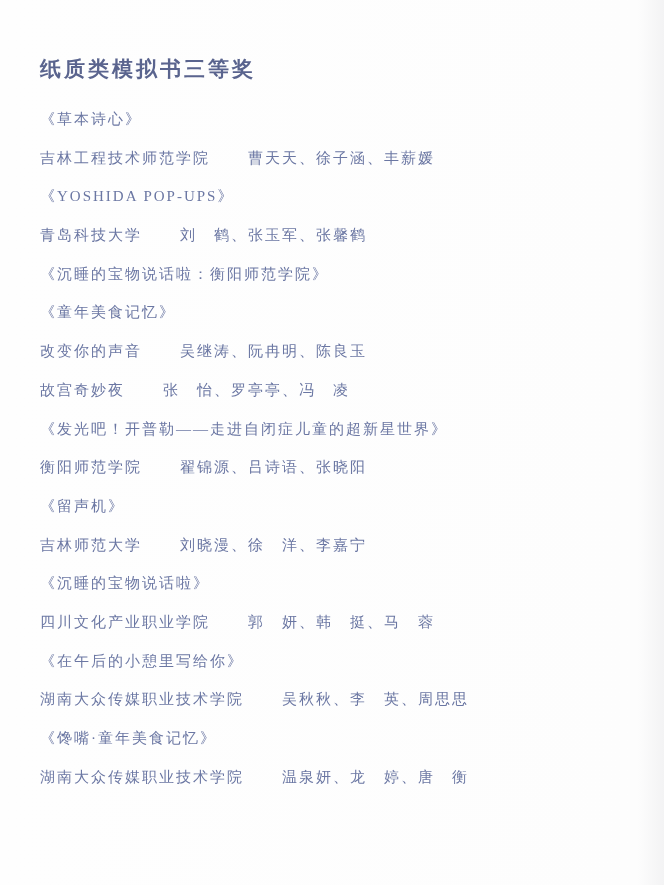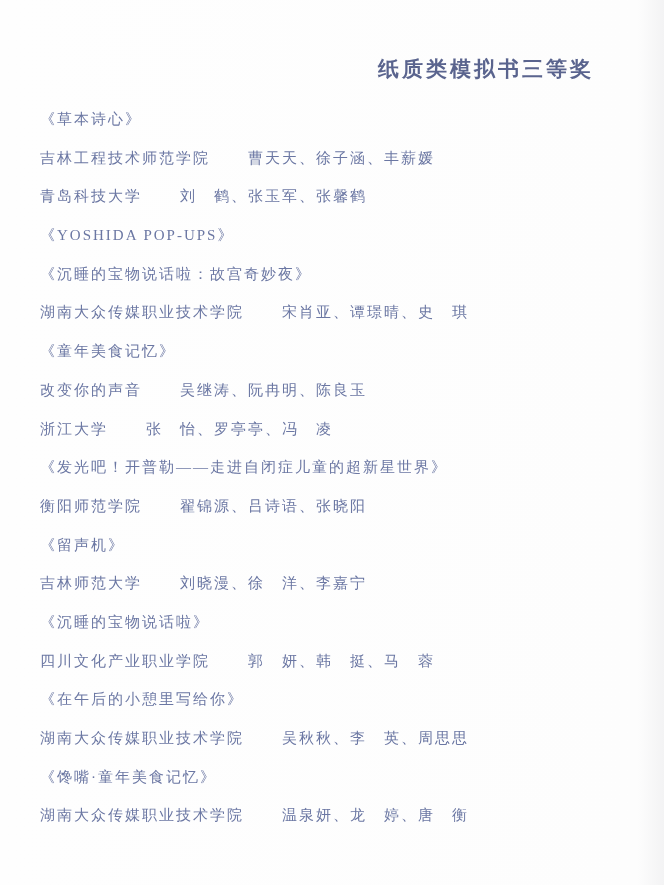--- a/index.html
+++ b/index.html
@@ -14,21 +14,21 @@
     height: 885px;
     background: linear-gradient(to right, #fefefe 0%, #fdfdfd 96%, #f3f3f4 100%);
     padding: 55px 70px 0 40px;
     overflow: hidden;
     font-family: "Liberation Serif", "DejaVu Serif", serif;
   }
   .doc-title {
     margin: 0 0 17px 0;
     height: 28px;
     line-height: 28px;
-    text-align: right;
+    text-align: left;
     font-family: "Liberation Sans", "DejaVu Sans", sans-serif;
     font-weight: bold;
     font-size: 21px;
     letter-spacing: 3px;
     color: #5a648e;
   }
   .line {
     height: 38.7px;
     line-height: 38.7px;
     font-size: 15px;
@@ -51,36 +51,35 @@
 <div class="page">
 
   <h1 class="doc-title">纸质类模拟书三等奖</h1>
 
   <div>
     <div class="line book-line">《草本诗心》</div>
     <div class="line school-line"><span>吉林工程技术师范学院</span><span class="authors">曹天天、徐子涵、丰薪媛</span></div>
   </div>
 
   <div>
+    <div class="line book-line">《YOSHIDA POP-UPS》</div>
     <div class="line school-line"><span>青岛科技大学</span><span class="authors">刘　鹤、张玉军、张馨鹤</span></div>
-    <div class="line book-line">《YOSHIDA POP-UPS》</div>
   </div>
 
   <div>
-    <div class="line book-line">《沉睡的宝物说话啦：故宫奇妙夜》</div>
-    <div class="line school-line"><span>湖南大众传媒职业技术学院</span><span class="authors">宋肖亚、谭璟晴、史　琪</span></div>
+    <div class="line book-line">《沉睡的宝物说话啦：衡阳师范学院》</div>
   </div>
 
   <div>
     <div class="line book-line">《童年美食记忆》</div>
     <div class="line school-line"><span>改变你的声音</span><span class="authors">吴继涛、阮冉明、陈良玉</span></div>
   </div>
 
   <div>
-    <div class="line school-line"><span>浙江大学</span><span class="authors">张　怡、罗亭亭、冯　凌</span></div>
+    <div class="line school-line"><span>故宫奇妙夜</span><span class="authors">张　怡、罗亭亭、冯　凌</span></div>
   </div>
 
   <div>
     <div class="line book-line">《发光吧！开普勒——走进自闭症儿童的超新星世界》</div>
     <div class="line school-line"><span>衡阳师范学院</span><span class="authors">翟锦源、吕诗语、张晓阳</span></div>
   </div>
 
   <div>
     <div class="line book-line">《留声机》</div>
     <div class="line school-line"><span>吉林师范大学</span><span class="authors">刘晓漫、徐　洋、李嘉宁</span></div>

